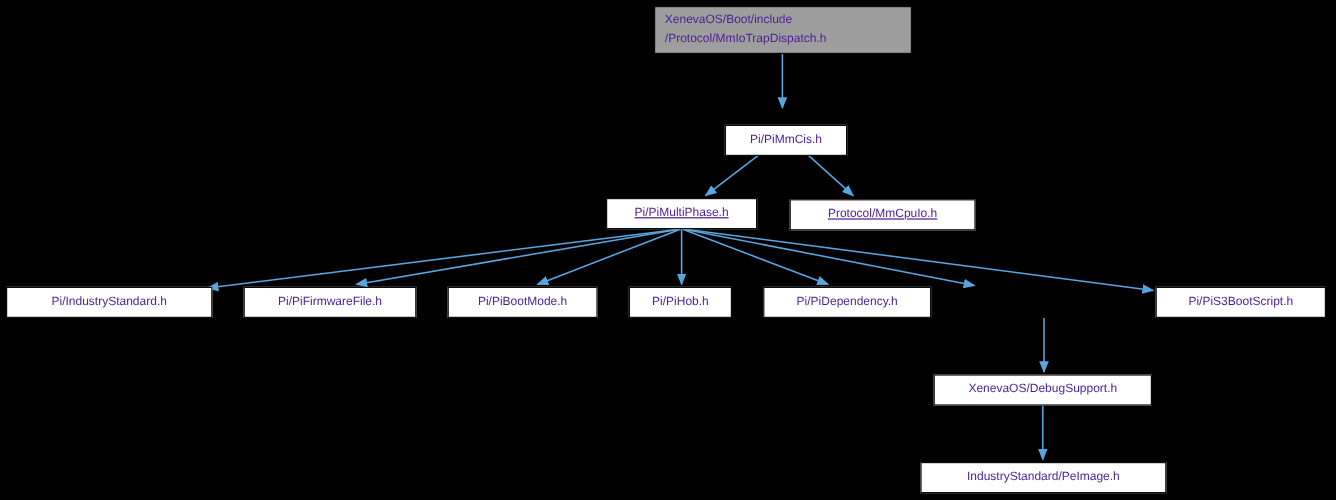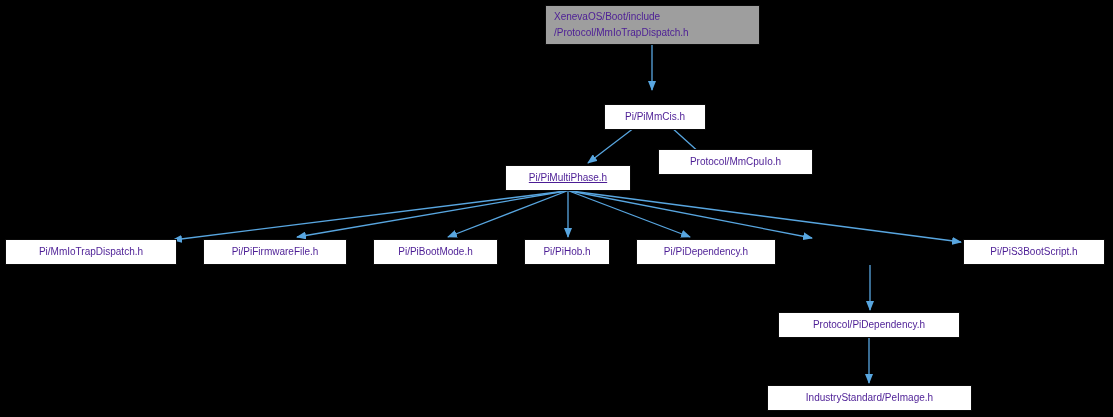--- a/index.html
+++ b/index.html
@@ -70,32 +70,32 @@
     <line x1="869" y1="338" x2="869" y2="383" stroke="#58a6e0" stroke-width="1.3" marker-end="url(#arrow)"></line>
   </svg>
 
   <div class="node root" style="left:545px; top:5px;  width:215px; height:40px;">XenevaOS/Boot/include
 /Protocol/MmIoTrapDispatch.h</div>
 
   <div class="node" style="left:604px; top:104px;  width:102px; height:26px;">Pi/PiMmCis.h</div>
 
   <div class="node" style="left:505px; top:165px; width:126px; height:26px;text-decoration:underline;">Pi/PiMultiPhase.h</div>
 
-  <div class="node" style="left:658px; top:149px; width:155px; height:26px;">Protocol/MmCpuIo.h</div>
+  <div class="node" style="left:658px; top:166px; width:155px; height:26px;text-decoration:underline;">Protocol/MmCpuIo.h</div>
 
-  <div class="node" style="left:5px;   top:239px; width:172px; height:26px;">Pi/MmIoTrapDispatch.h</div>
+  <div class="node" style="left:5px;   top:239px; width:172px; height:26px;">Pi/IndustryStandard.h</div>
 
   <div class="node" style="left:203px; top:239px; width:144px; height:26px;text-align:right;">Pi/PiFirmwareFile.h</div>
 
   <div class="node" style="left:373px; top:239px; width:125px; height:26px;text-align:right;">Pi/PiBootMode.h</div>
 
   <div class="node" style="left:524px; top:239px; width:86px;  height:26px;">Pi/PiHob.h</div>
 
   <div class="node" style="left:636px; top:239px; width:140px; height:26px;">Pi/PiDependency.h</div>
 
 
   <div class="node" style="left:963px; top:239px; width:142px; height:26px;">Pi/PiS3BootScript.h</div>
 
-  <div class="node" style="left:778px; top:312px; width:182px; height:26px;">Protocol/PiDependency.h</div>
+  <div class="node" style="left:778px; top:312px; width:182px; height:26px;">XenevaOS/DebugSupport.h</div>
 
   <div class="node" style="left:767px; top:385px; width:205px; height:26px;">IndustryStandard/PeImage.h</div>
 
 </div>
 
 </body></html>

